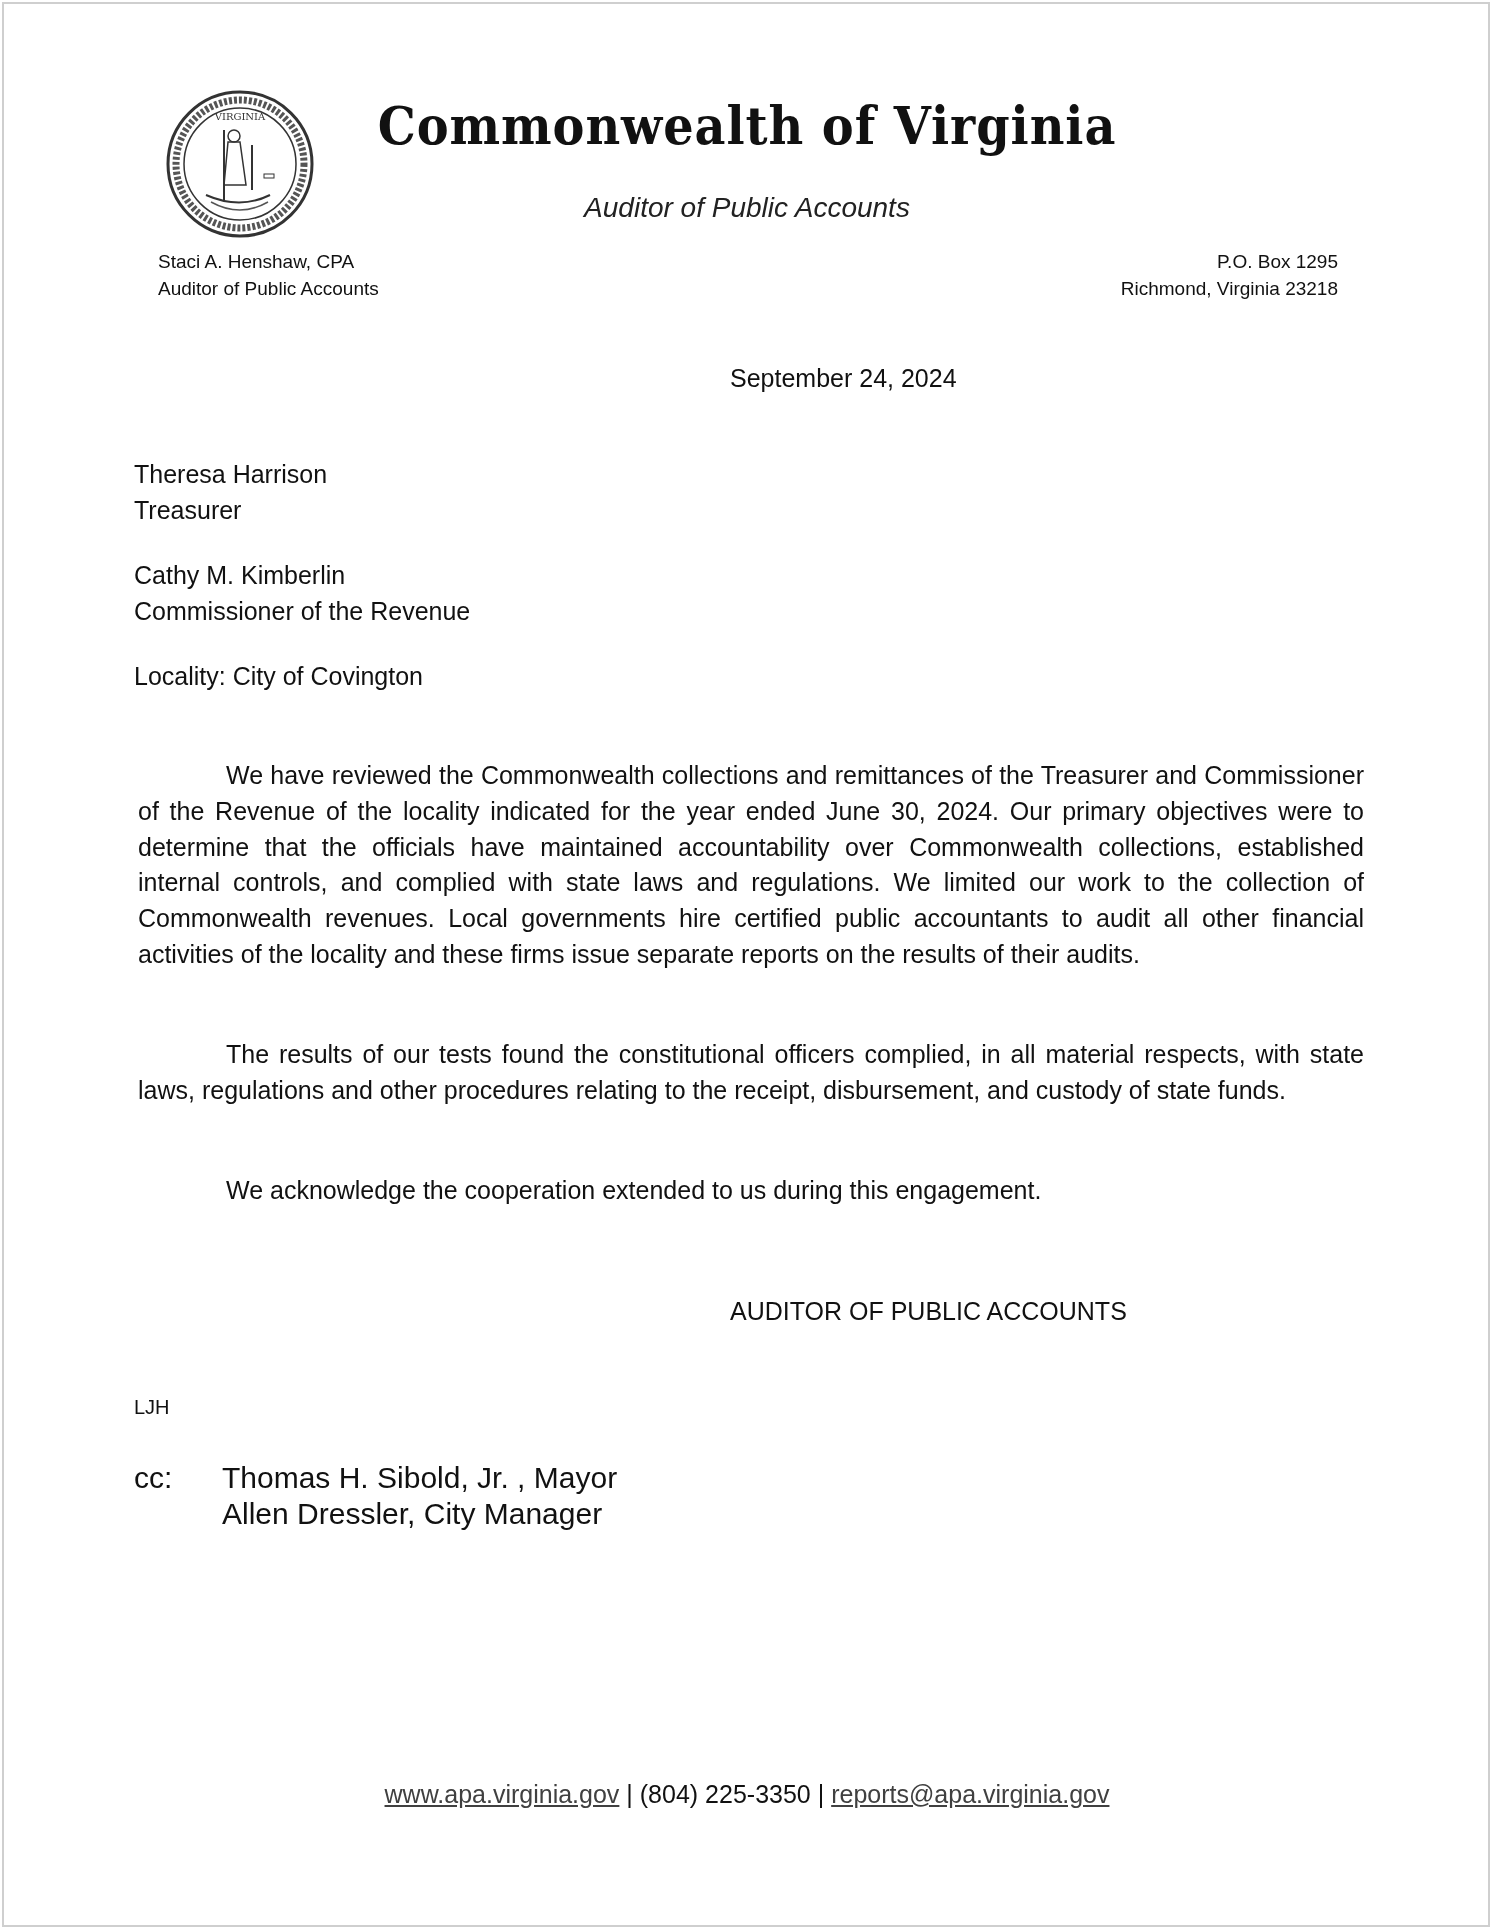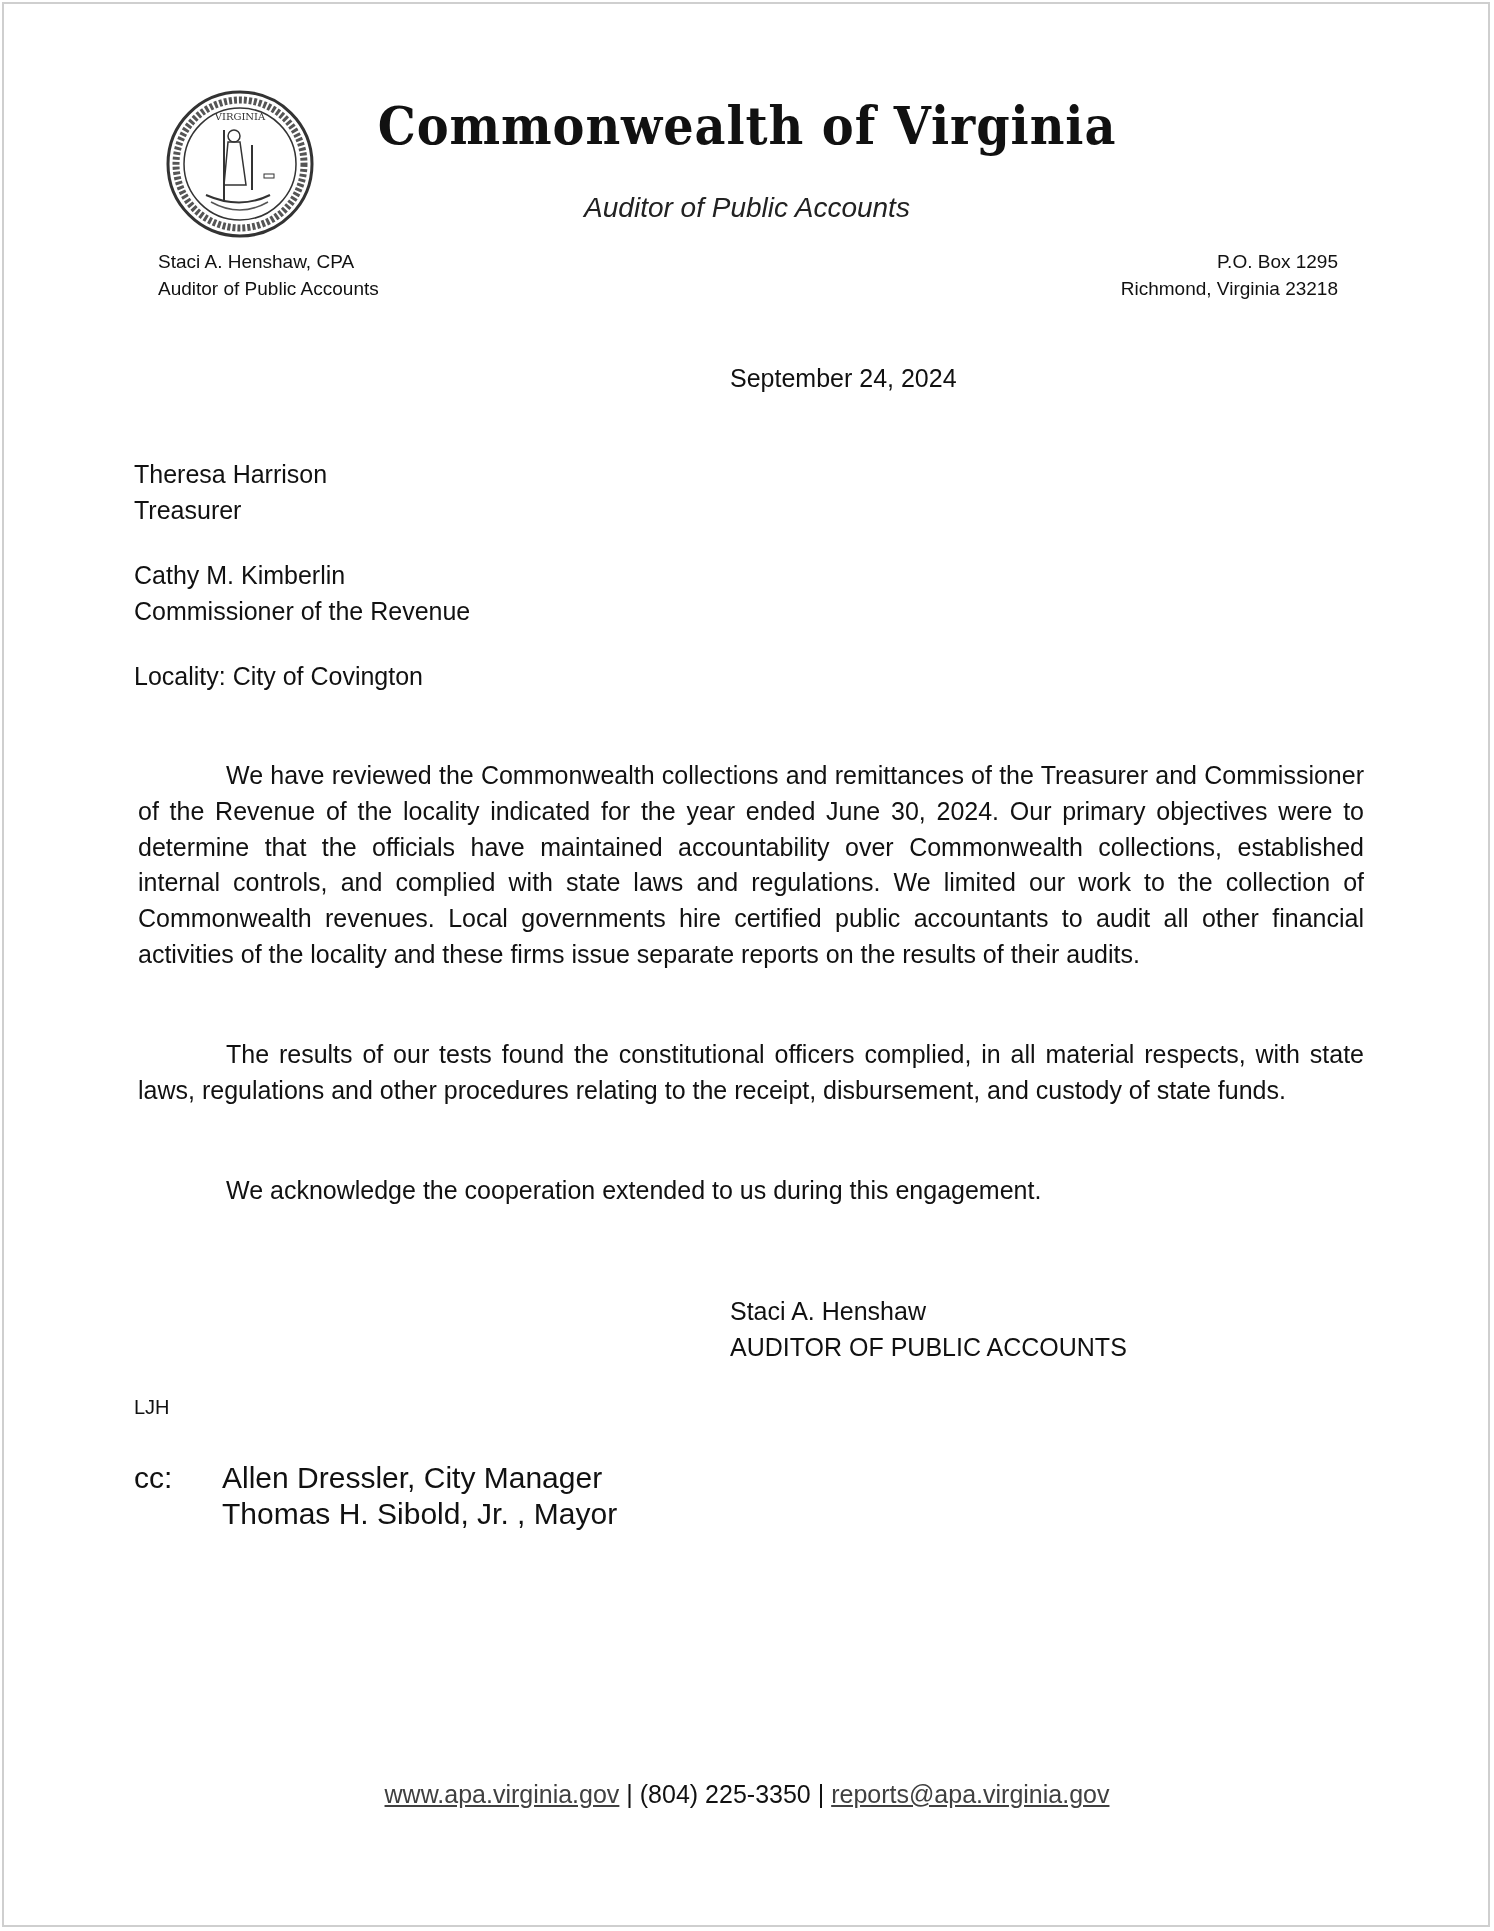--- a/index.html
+++ b/index.html
@@ -80,31 +80,30 @@
   <div>Commissioner of the Revenue</div>
 </div>
 
 <div class="addr sans" style="top:658px;">Locality: City of Covington</div>
 
 <p class="body-text sans indent" style="top:754px;">We have reviewed the Commonwealth collections and remittances of the Treasurer and Commissioner of the Revenue of the locality indicated for the year ended June 30, 2024.  Our primary objectives were to determine that the officials have maintained accountability over Commonwealth collections, established internal controls, and complied with state laws and regulations.  We limited our work to the collection of Commonwealth revenues. Local governments hire certified public accountants to audit all other financial activities of the locality and these firms issue separate reports on the results of their audits.</p>
 <p class="body-text sans indent" style="top:1033px;">The results of our tests found the constitutional officers complied, in all material respects, with state laws, regulations and other procedures relating to the receipt, disbursement, and custody of state funds.</p>
 <p class="body-text sans indent" style="top:1169px;">We acknowledge the cooperation extended to us during this engagement.</p>
 
 <div class="sig sans">
-  <div>Staci A. Henshaw</div>
   <div>AUDITOR OF PUBLIC ACCOUNTS</div>
 </div>
 
 <div class="initials sans">LJH</div>
 
 <div class="cc sans">
   <div class="cc-label">cc:</div>
   <div>
+    <div>Thomas H. Sibold, Jr. , Mayor</div>
     <div>Allen Dressler, City Manager</div>
-    <div>Thomas H. Sibold, Jr. , Mayor</div>
   </div>
 </div>
 
 <div class="footer sans">
   <a href="#">www.apa.virginia.gov</a>
   <span class="sep">|</span>
   <span>(804) 225-3350</span>
   <span class="sep">|</span>
   <a href="#">reports@apa.virginia.gov</a>
 </div>

